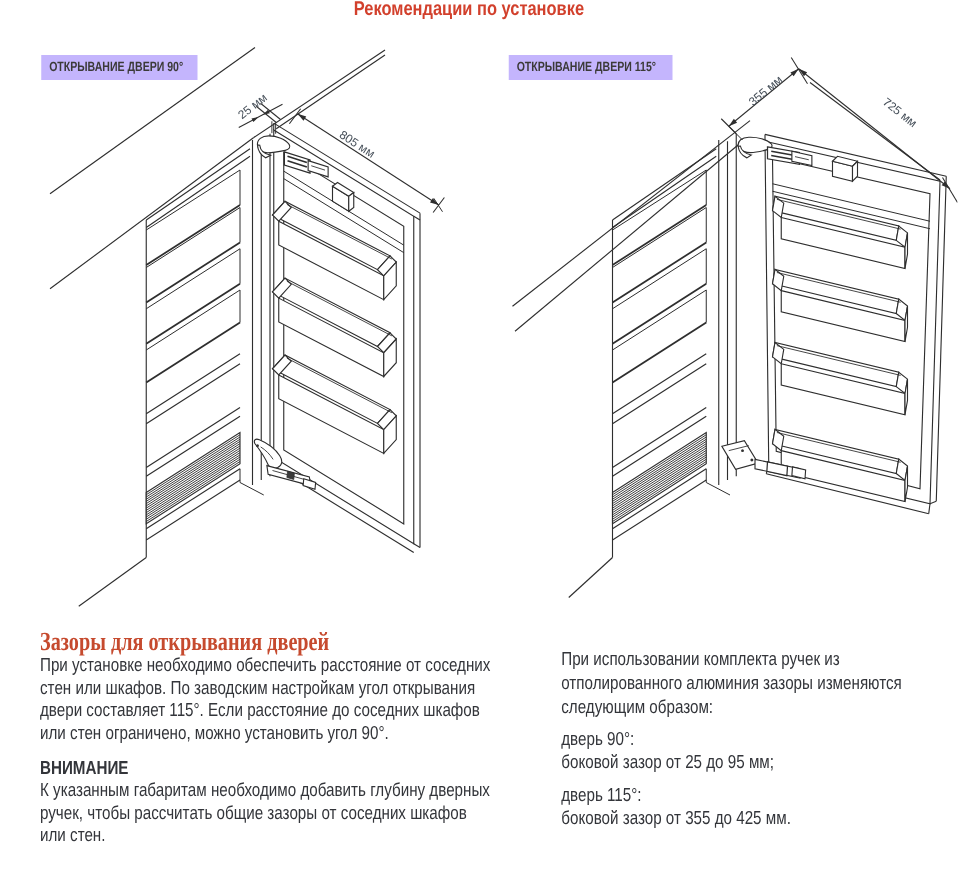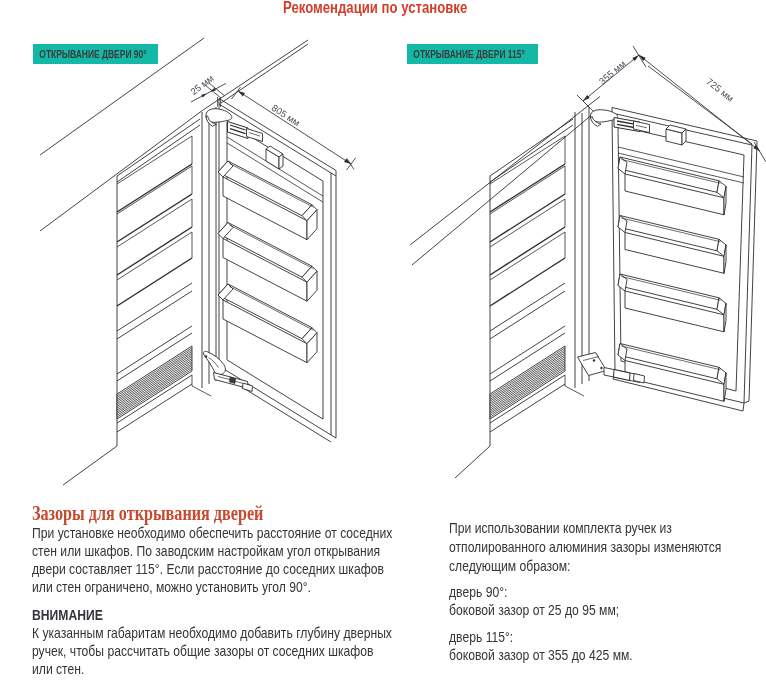--- a/index.html
+++ b/index.html
@@ -1,16 +1,16 @@
 <!DOCTYPE html>
 <html><head><meta charset="utf-8"><style>
 html,body{margin:0;padding:0;background:#fff;}
 body{width:766px;height:698px;position:relative;font-family:"Liberation Sans",sans-serif;overflow:hidden;}
 .title{position:absolute;left:283px;top:-1px;font-size:16px;font-weight:bold;color:#d2402c;white-space:nowrap;transform:scaleX(0.822);transform-origin:left top;}
-.tag{position:absolute;background:#14b8a6;height:20px;overflow:hidden;}
+.tag{position:absolute;background:#c4b5fd;height:20px;overflow:hidden;}
 .tag span{display:inline-block;color:#3b3a38;font-size:10.7px;font-weight:bold;line-height:20px;padding-left:8px;white-space:nowrap;transform:scaleX(0.79);transform-origin:left top;}
 .h2{position:absolute;left:32px;top:501px;font-family:"Liberation Serif",serif;font-weight:bold;font-size:21px;color:#c64a2e;white-space:nowrap;transform:scaleX(0.77);transform-origin:left top;}
 .txt{position:absolute;font-size:15px;line-height:18px;color:#33353a;white-space:nowrap;transform:scaleX(0.81);transform-origin:left top;}
 </style></head>
 <body>
 <svg width="766" height="698" viewBox="0 0 766 698" style="position:absolute;left:0;top:0">
     <line x1="40.0" y1="155.0" x2="204.0" y2="38.0" stroke="#2e2e2e" stroke-width="0.9"></line>
     <line x1="40.0" y1="231.0" x2="203.0" y2="110.0" stroke="#2e2e2e" stroke-width="0.9"></line>
     <line x1="203.0" y1="110.0" x2="308.0" y2="40.0" stroke="#2e2e2e" stroke-width="0.9"></line>
     <line x1="221.0" y1="103.0" x2="308.0" y2="44.0" stroke="#2e2e2e" stroke-width="0.9"></line>

